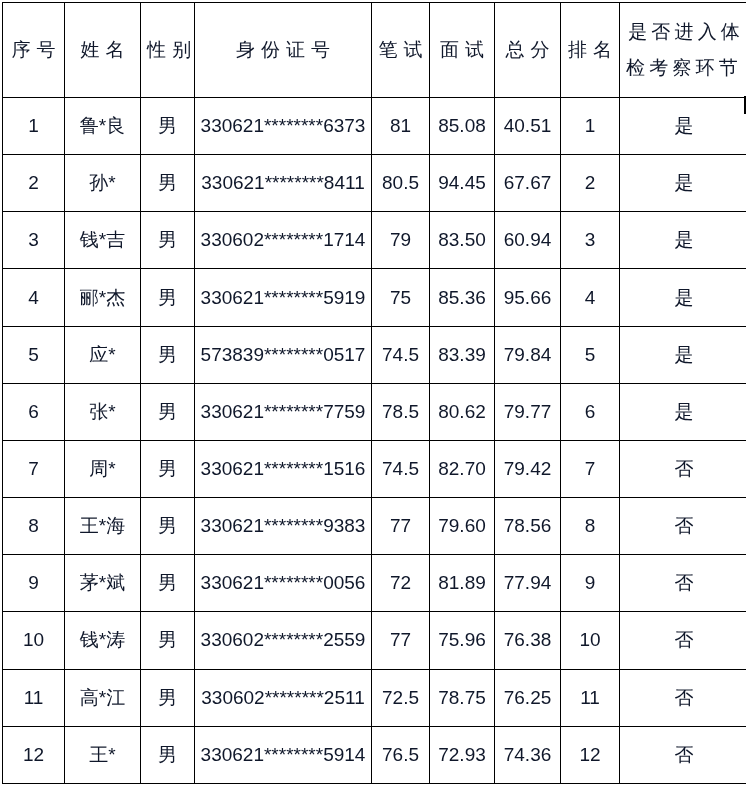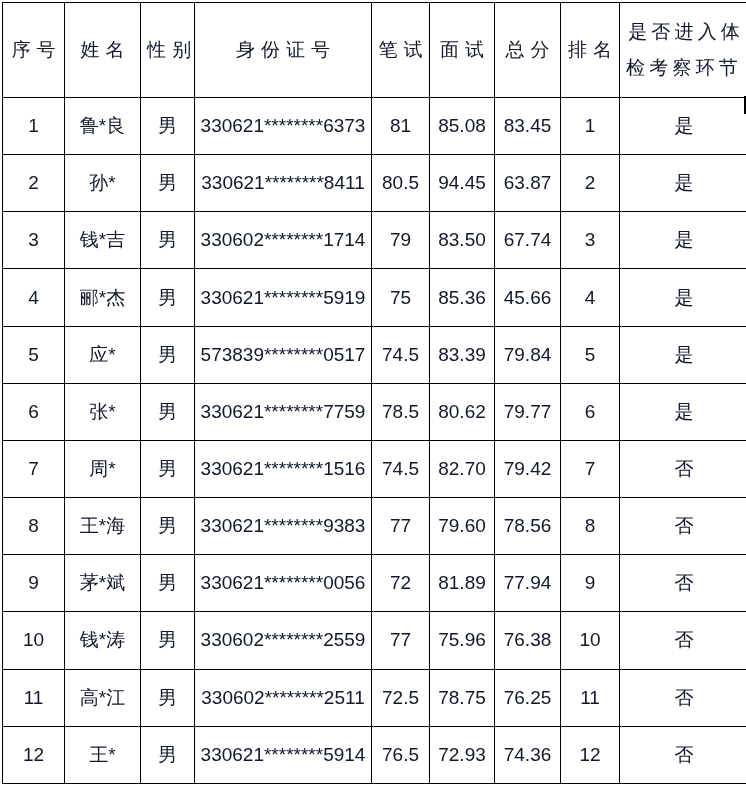--- a/index.html
+++ b/index.html
@@ -87,54 +87,54 @@
       </tr>
     </thead>
     <tbody>
         <tr>
           <td>1</td>
           <td>鲁*良</td>
           <td>男</td>
           <td>330621********6373</td>
           <td>81</td>
           <td>85.08</td>
-          <td>83.45</td>
+          <td>40.51</td>
           <td>1</td>
           <td>是</td>
         </tr>
         <tr>
           <td>2</td>
           <td>孙*</td>
           <td>男</td>
           <td>330621********8411</td>
           <td>80.5</td>
           <td>94.45</td>
-          <td>63.87</td>
+          <td>67.67</td>
           <td>2</td>
           <td>是</td>
         </tr>
         <tr>
           <td>3</td>
           <td>钱*吉</td>
           <td>男</td>
           <td>330602********1714</td>
           <td>79</td>
           <td>83.50</td>
-          <td>67.74</td>
+          <td>60.94</td>
           <td>3</td>
           <td>是</td>
         </tr>
         <tr>
           <td>4</td>
           <td>郦*杰</td>
           <td>男</td>
           <td>330621********5919</td>
           <td>75</td>
           <td>85.36</td>
-          <td>45.66</td>
+          <td>95.66</td>
           <td>4</td>
           <td>是</td>
         </tr>
         <tr>
           <td>5</td>
           <td>应*</td>
           <td>男</td>
           <td>573839********0517</td>
           <td>74.5</td>
           <td>83.39</td>

